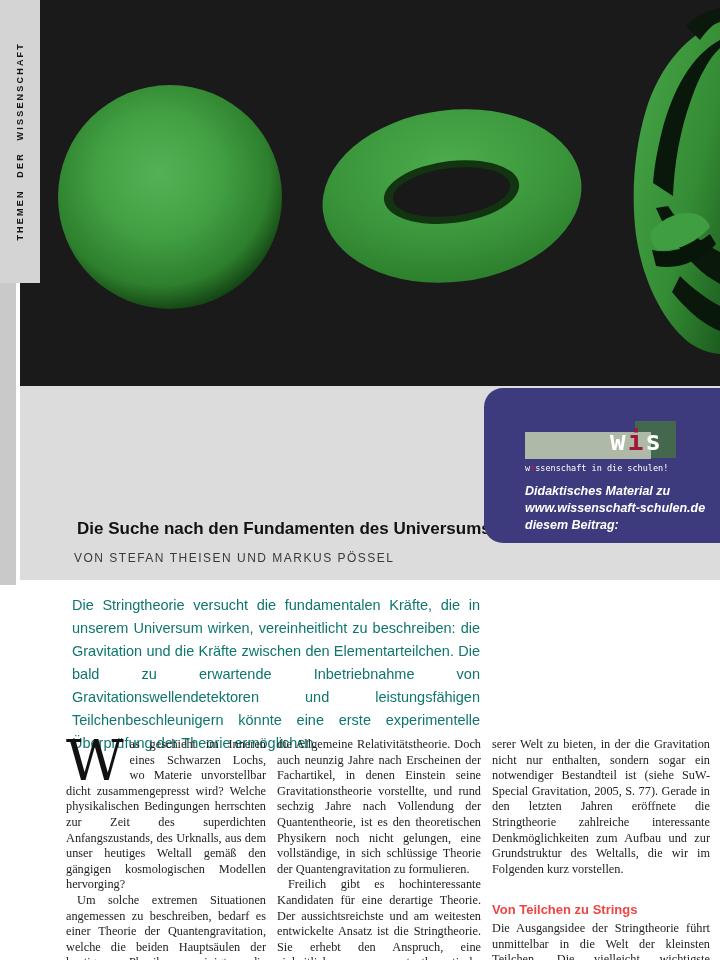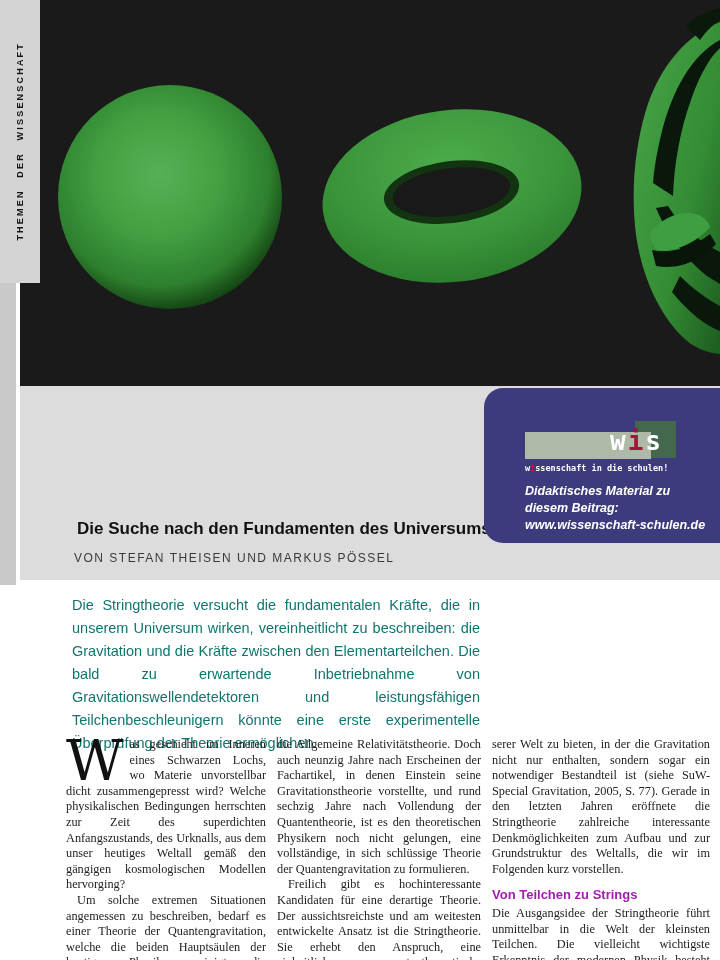--- a/index.html
+++ b/index.html
@@ -28,41 +28,41 @@
   .subtitle{position:absolute;left:57px;top:133px;font-size:17px;font-weight:bold;color:#121212;}
   .byline{position:absolute;left:54px;top:165px;font-size:12px;letter-spacing:1.5px;color:#3a3a3a;}
 
   
   .wis-box{position:absolute;left:464px;top:2px;width:285px;height:155px;background:#3d3b7d;border-radius:19px;}
   .logo-square{position:absolute;left:151px;top:33px;width:41px;height:37px;background:#44684e;}
   .logo-bar{position:absolute;left:41px;top:44px;width:126px;height:27px;background:#aeb9a8;}
   .logo-word{position:absolute;left:126px;top:40px;font-family:"DejaVu Sans Mono",monospace;
              font-weight:bold;font-size:26px;line-height:26px;letter-spacing:2px;}
   .logo-tagline{position:absolute;left:41px;top:75px;font-family:"DejaVu Sans Mono",monospace;
-                font-weight:bold;font-size:8.5px;letter-spacing:0;white-space:nowrap;}
+                font-weight:normal;font-size:8.5px;letter-spacing:0;white-space:nowrap;}
   .box-text{position:absolute;left:41px;top:95px;font-size:12.5px;font-weight:bold;
             line-height:17px;color:#ffffff;font-style:italic;}
 
   
   .lead{position:absolute;left:72px;top:594px;width:408px;margin:0;
         font-size:14.5px;line-height:23px;color:#0f766e;text-align:justify;}
 
   
   .cols{position:absolute;left:66px;top:737px;width:644px;display:flex;}
   .col{font-family:"Liberation Serif",serif;font-size:12.3px;line-height:15.6px;
        color:#222222;text-align:justify;}
   .col:nth-child(1){width:200px;margin-right:11px;}
   .col:nth-child(2){width:204px;margin-right:11px;}
   .col:nth-child(3){width:218px;}
   .bpara{margin:0;}
   .bpara.indent{text-indent:11px;}
   .dropcap{float:left;font-family:"DejaVu Serif",serif;font-size:56px;line-height:44px;
            padding:2px 6px 0 0;color:#111111;}
   .subhead{font-family:"Liberation Sans",sans-serif;font-size:13px;font-weight:bold;
-           color:#a21caf;margin:10px 0 3px 0;text-align:left;}
+           color:#ef4444;margin:25px 0 3px 0;text-align:left;}
 </style>
 </head>
 <body>
 
 <div class="page">
 
   <div class="left-edge"></div>
 
   <div class="hero">
     <svg width="700" height="386" viewBox="0 0 700 386">
@@ -115,22 +115,22 @@
     <div class="subtitle">Die Suche nach den Fundamenten des Universums</div>
     <div class="byline">VON STEFAN THEISEN UND MARKUS PÖSSEL</div>
 
     <div class="wis-box">
       <div class="logo-square"></div>
       <div class="logo-bar"></div>
       <div class="logo-word" id="logoWord"><span style="color: rgb(255, 255, 255);">w</span><span style="color: rgb(162, 22, 58);">i</span><span style="color: rgb(255, 255, 255);">s</span></div>
       <div class="logo-tagline" id="logoTagline"><span style="color: rgb(255, 255, 255);">w</span><span style="color: rgb(192, 23, 60);">i</span><span style="color: rgb(255, 255, 255);">ssenschaft in die schulen!</span></div>
       <div class="box-text" id="boxText">
           <div>Didaktisches Material zu</div>
+          <div>www.wissenschaft-schulen.de</div>
           <div>diesem Beitrag:</div>
-          <div>www.wissenschaft-schulen.de</div>
         </div>
     </div>
   </div>
 
   <p class="lead">Die Stringtheorie versucht die fundamentalen Kräfte, die in unserem Universum wirken, vereinheitlicht zu beschreiben: die Gravitation und die Kräfte zwischen den Elementarteilchen. Die bald zu erwartende Inbetriebnahme von Gravitationswellendetektoren und leistungsfähigen Teilchenbeschleunigern könnte eine erste experimentelle Überprüfung der Theorie ermöglichen.</p>
 
   <div class="cols" id="cols">
       <div class="col">
         <p class="bpara"><span class="dropcap">W</span>as geschieht im Inneren eines Schwarzen Lochs, wo Materie unvorstellbar dicht zusammengepresst wird? Welche physikalischen Bedingungen herrschten zur Zeit des superdichten Anfangszustands, des Urknalls, aus dem unser heutiges Weltall gemäß den gängigen kosmologischen Modellen hervorging?</p>
         <p class="bpara indent">Um solche extremen Situationen angemessen zu beschreiben, bedarf es einer Theorie der Quantengravitation, welche die beiden Hauptsäulen der heutigen Physik vereinigt: die Quantentheorie als grundlegende Beschreibung der Mikrowelt und Einsteins Gravitationstheorie,</p>

